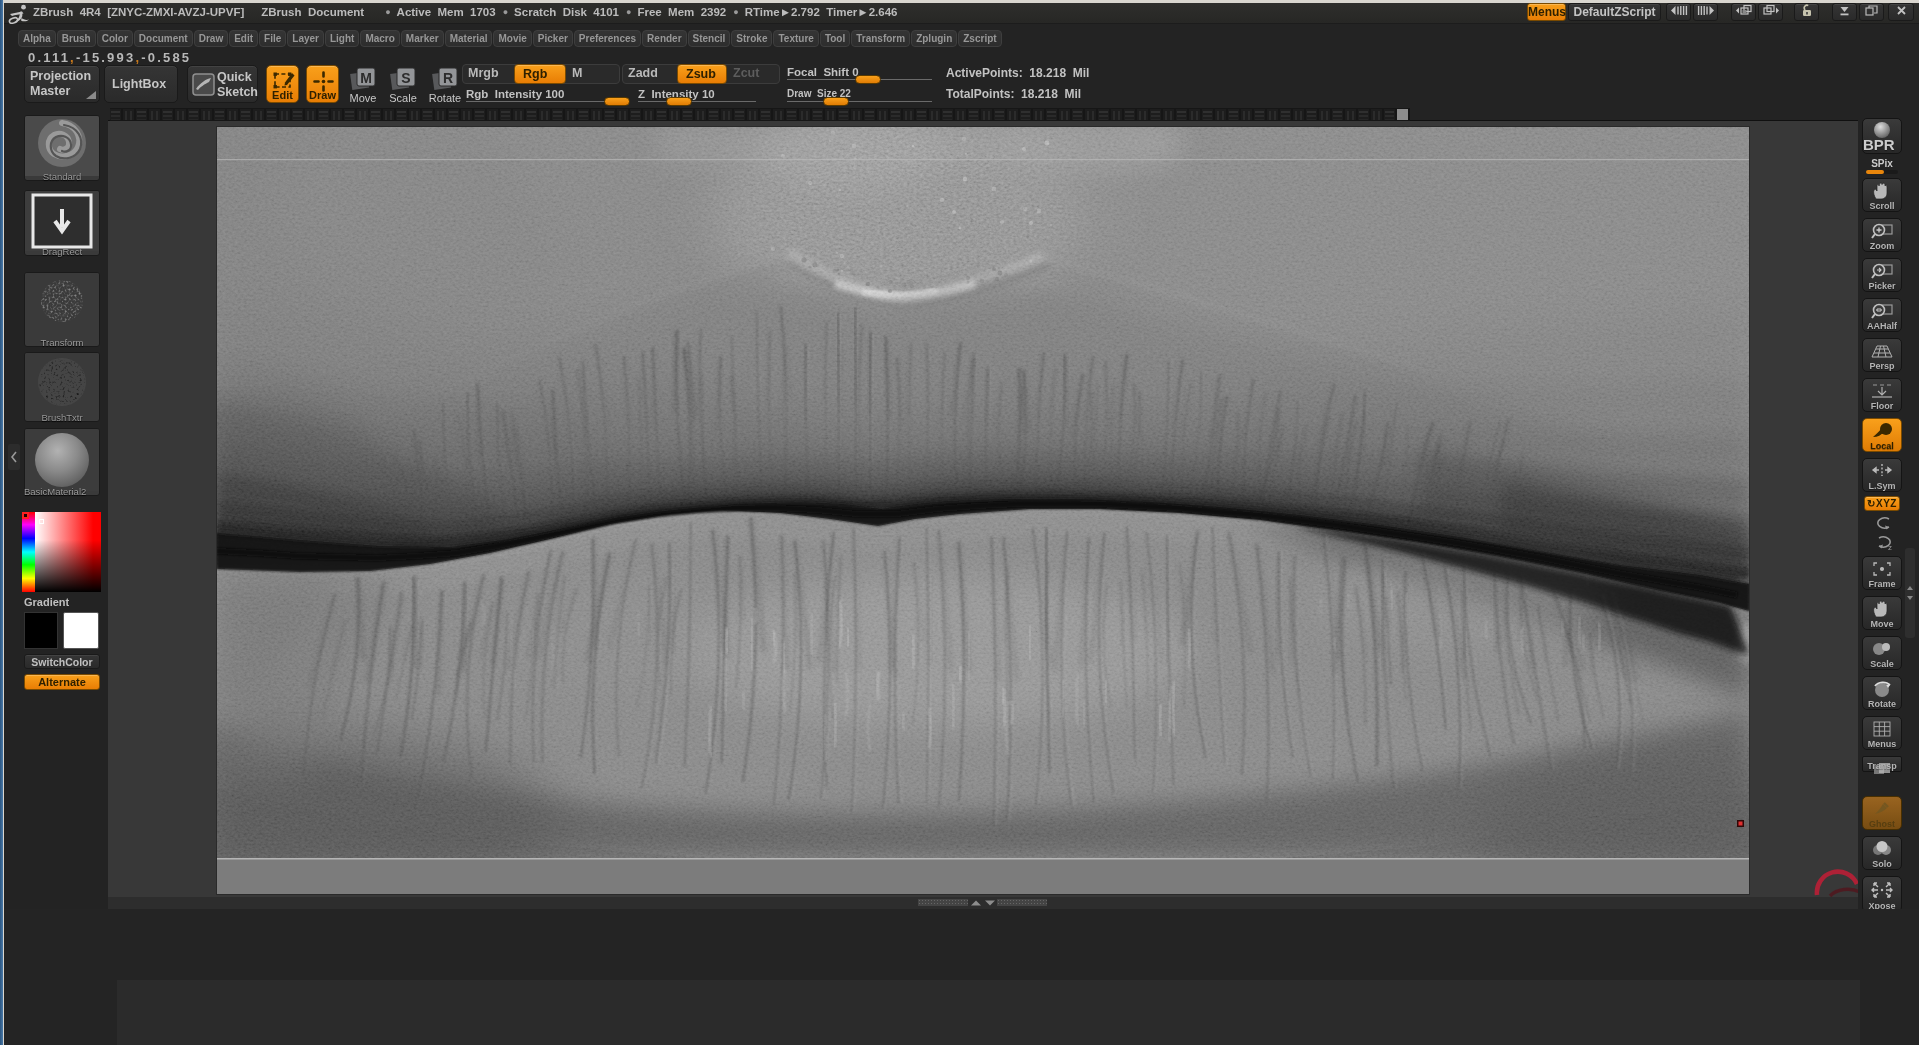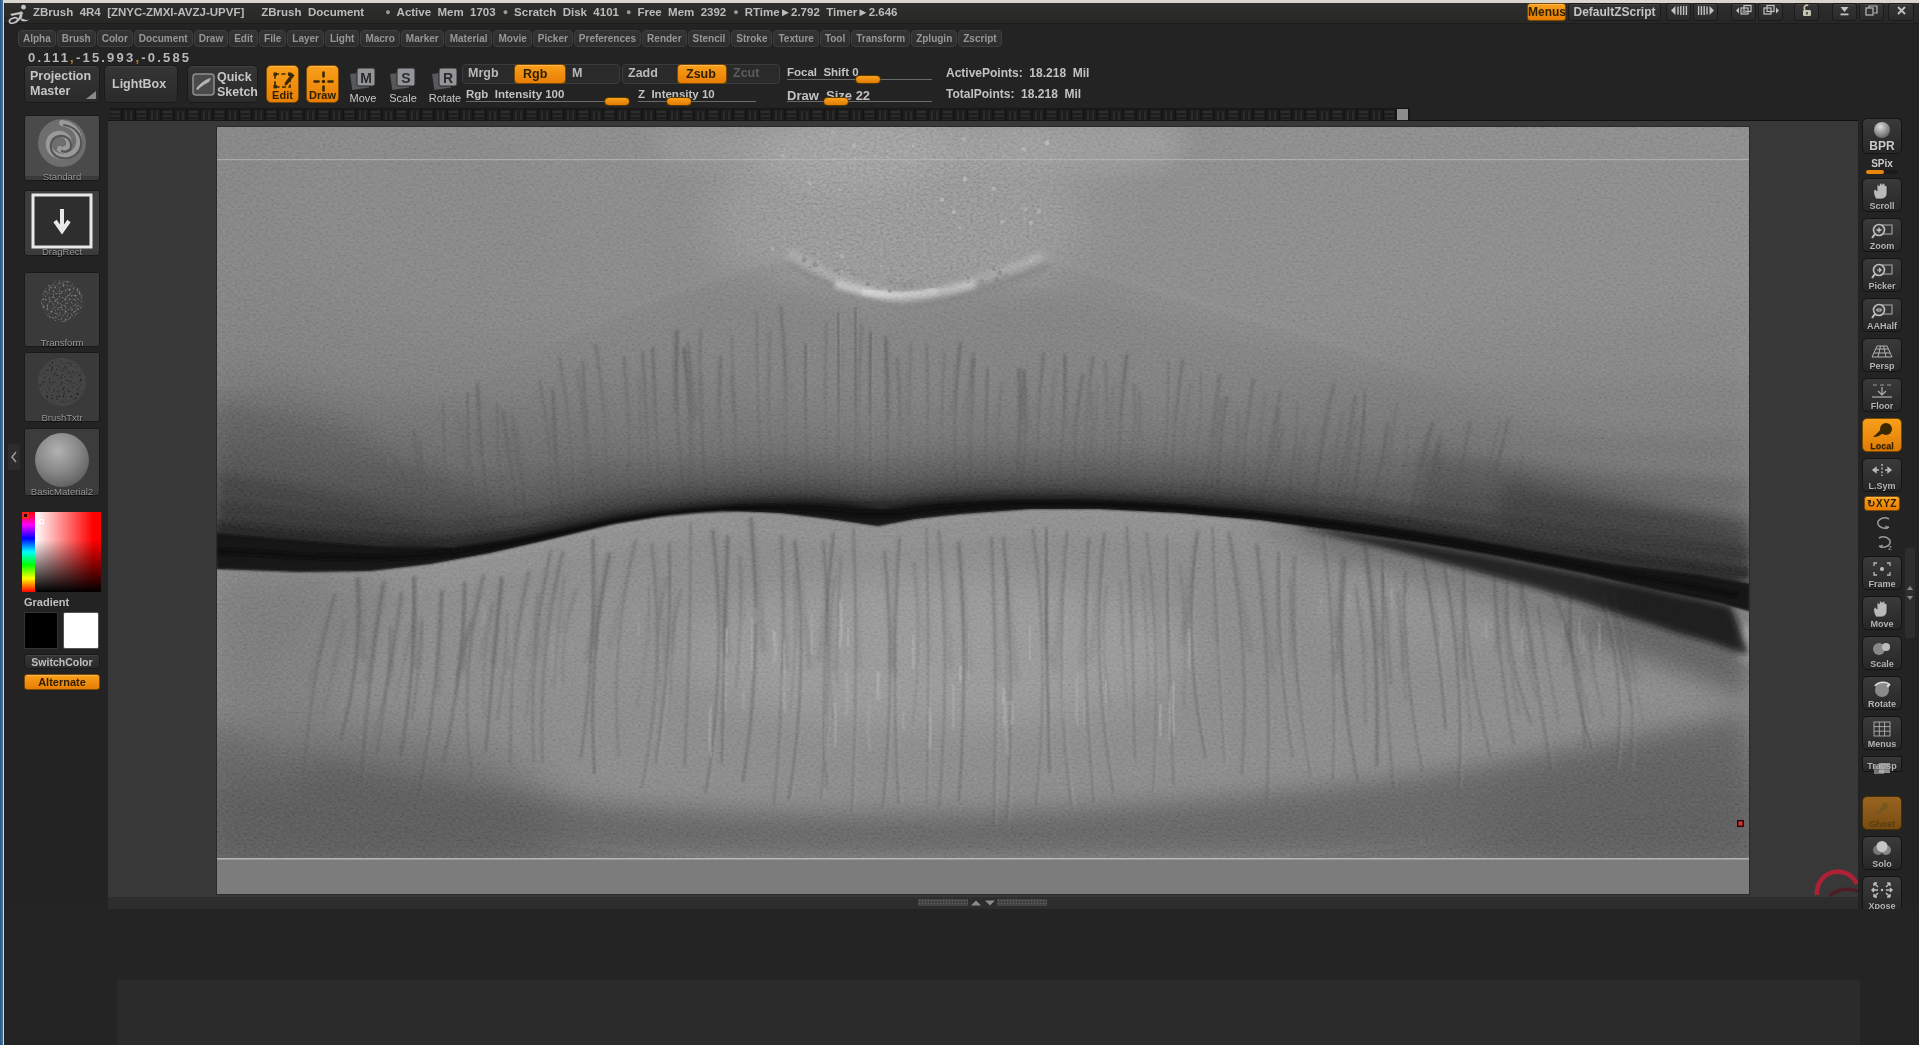--- a/index.html
+++ b/index.html
@@ -985,21 +985,21 @@
       <div class="abs" style="left:0;top:0px;font-size:11.5px;font-weight:bold;color:#c2c2c2;white-space:nowrap">Z&nbsp; Intensity&nbsp;10</div>
       <div class="abs" style="left:28px;top:9px;width:26px;height:9px;background:linear-gradient(#f9a01b,#e07c04);border:1px solid #5a3a00;border-radius:5px"></div>
     </div>
     <div class="abs" style="left:787px;top:66px;width:145px;height:16px">
       <div class="abs" style="left:0;top:13px;width:145px;height:1px;background:#6a6a6a"></div>
       <div class="abs" style="left:0;top:0px;font-size:11.5px;font-weight:bold;color:#c2c2c2;white-space:nowrap">Focal&nbsp; Shift&nbsp;0</div>
       <div class="abs" style="left:68px;top:9px;width:26px;height:9px;background:linear-gradient(#f9a01b,#e07c04);border:1px solid #5a3a00;border-radius:5px"></div>
     </div>
     <div class="abs" style="left:787px;top:88px;width:145px;height:16px">
       <div class="abs" style="left:0;top:13px;width:145px;height:1px;background:#6a6a6a"></div>
-      <div class="abs" style="left:0;top:0px;font-size:13px;font-weight:bold;color:#c2c2c2;white-space:nowrap">Draw&nbsp; Size&nbsp;22</div>
+      <div class="abs" style="left:0;top:0px;font-size:10px;font-weight:bold;color:#c2c2c2;white-space:nowrap">Draw&nbsp; Size&nbsp;22</div>
       <div class="abs" style="left:36px;top:9px;width:26px;height:9px;background:linear-gradient(#f9a01b,#e07c04);border:1px solid #5a3a00;border-radius:5px"></div>
     </div>
     <div class="abs" style="left:946px;top:66px;font-size:12px;font-weight:bold;color:#c2c2c2">ActivePoints:&nbsp; 18.218&nbsp; Mil</div>
     <div class="abs" style="left:946px;top:87px;font-size:12px;font-weight:bold;color:#c2c2c2">TotalPoints:&nbsp; 18.218&nbsp; Mil</div>
     <div class="abs" style="left:110px;top:108px;width:1300px;height:13px;background:#161616">
       <div style="position:absolute;left:0px;top:1px;width:11px;height:11px;background:#1d1d1d">
         <div style="position:absolute;left:1px;top:2px;width:9px;height:2px;background:#2f2f2f"></div>
         <div style="position:absolute;left:1px;top:6px;width:9px;height:2px;background:#2a2a2a"></div>
         <div style="position:absolute;left:1px;top:10px;width:9px;height:1px;background:#262626"></div>
       </div>
@@ -1496,21 +1496,21 @@
         <rect width="74" height="62" fill="#3c3c3c"></rect>
 <defs>
           <radialGradient id="sph" cx="0.42" cy="0.33" r="0.75">
             <stop offset="0" stop-color="#b2b2b2"></stop>
             <stop offset="0.5" stop-color="#8a8a8a"></stop>
             <stop offset="1" stop-color="#585858"></stop>
           </radialGradient>
         </defs>
 <circle cx="37" cy="31" r="27" fill="url(#sph)"></circle>
       </svg></div>
-    <div class="abs" style="left:24px;top:486px;width:76px;text-align:center;font-size:9.5px;color:#9a9a9a;text-shadow:0 1px 1px #000">BasicMaterial2</div>
+    <div class="abs" style="left:24px;top:486px;width:76px;text-align:left;font-size:9.5px;color:#9a9a9a;text-shadow:0 1px 1px #000">BasicMaterial2</div>
     <div class="abs" style="left:22px;top:512px;width:79px;height:80px">
 <div class="abs" style="left:0;top:0;width:13px;height:80px;background:linear-gradient(#f00,#f0f 16%,#00f 33%,#0ff 50%,#0f0 66%,#ff0 83%,#f00)"></div>
 <div class="abs" style="left:13px;top:0;width:66px;height:80px;background:linear-gradient(to top,#000,rgba(0,0,0,0) 65%),linear-gradient(to right,#fff,#f00 88%)"></div>
 <div class="abs" style="left:0px;top:0px;width:7px;height:7px;border:2.5px solid #ff2020;background:#200"></div>
 <div class="abs" style="left:17px;top:7px;width:5px;height:5px;border:1.5px solid #fff"></div>
 </div>
     <div class="abs" style="left:24px;top:596px;font-size:11px;font-weight:bold;color:#c0c0c0">Gradient</div>
     <div class="abs" style="left:24px;top:612px;width:34px;height:37px;background:#000;border:1px solid #333"></div>
     <div class="abs" style="left:63px;top:612px;width:36px;height:37px;background:#fff;border:1px solid #555;border-radius:2px"></div>
     <div class="abs btn" style="left:24px;top:654px;width:76px;height:15px;font-size:10.5px;text-align:center;line-height:14px;color:#c0c0c0;border-radius:3px">SwitchColor</div>
@@ -1524,21 +1524,21 @@
         <svg width="26" height="20" viewBox="0 0 26 20">
           <defs>
             <radialGradient id="bprg" cx="0.4" cy="0.3" r="0.8">
               <stop offset="0" stop-color="#ddd"></stop>
               <stop offset="1" stop-color="#555"></stop>
             </radialGradient>
           </defs>
           <circle cx="13" cy="8" r="8" fill="url(#bprg)"></circle>
         </svg>
       </div>
-      <div style="position:absolute;left:0;bottom:0px;width:100%;text-align:center;font-size:12px;font-weight:bold;color:#cccccc;text-shadow:0 1px 1px rgba(0,0,0,0.4)">BPR</div>
+      <div style="position:absolute;left:0;bottom:0px;width:100%;font-size:15px;font-weight:bold;color:#cccccc;text-shadow:0 1px 1px rgba(0,0,0,0.4)">BPR</div>
     </div>
     <div class="abs" style="left:1862px;top:158px;width:40px;text-align:center;font-size:10px;font-weight:bold;color:#cccccc">SPix</div>
     <div class="abs" style="left:1866px;top:170px;width:32px;height:4px;background:#1a1a1a;border-radius:2px">
       <div style="position:absolute;left:0;top:0;width:18px;height:4px;background:#e8860c;border-radius:2px"></div>
     </div>
     <div class="abs" style="left:1862px;top:178px;width:40px;height:34px;background:linear-gradient(#3a3a3a,#272727);border:1px solid #141414;border-radius:5px">
       <div style="position:absolute;left:0;top:1px;width:100%;height:22px;display:flex;align-items:center;justify-content:center">
         <svg width="22" height="18" viewBox="0 0 22 18">
           <path d="M5 17 C3 14 2 10 3 8 C4 7 5 7 6 9 L6 4 C6 2 8 2 8 4 L8.5 2 C9 0.5 11 0.5 11 2.5 L11.5 2 C12 0.5 14 1 14 3 L14 4 C14.5 3 16 3 16 5 L16 11 C16 15 13 17 10 17 Z" fill="#b9b9b9" stroke="#222" stroke-width="0.7"></path>
         </svg>

